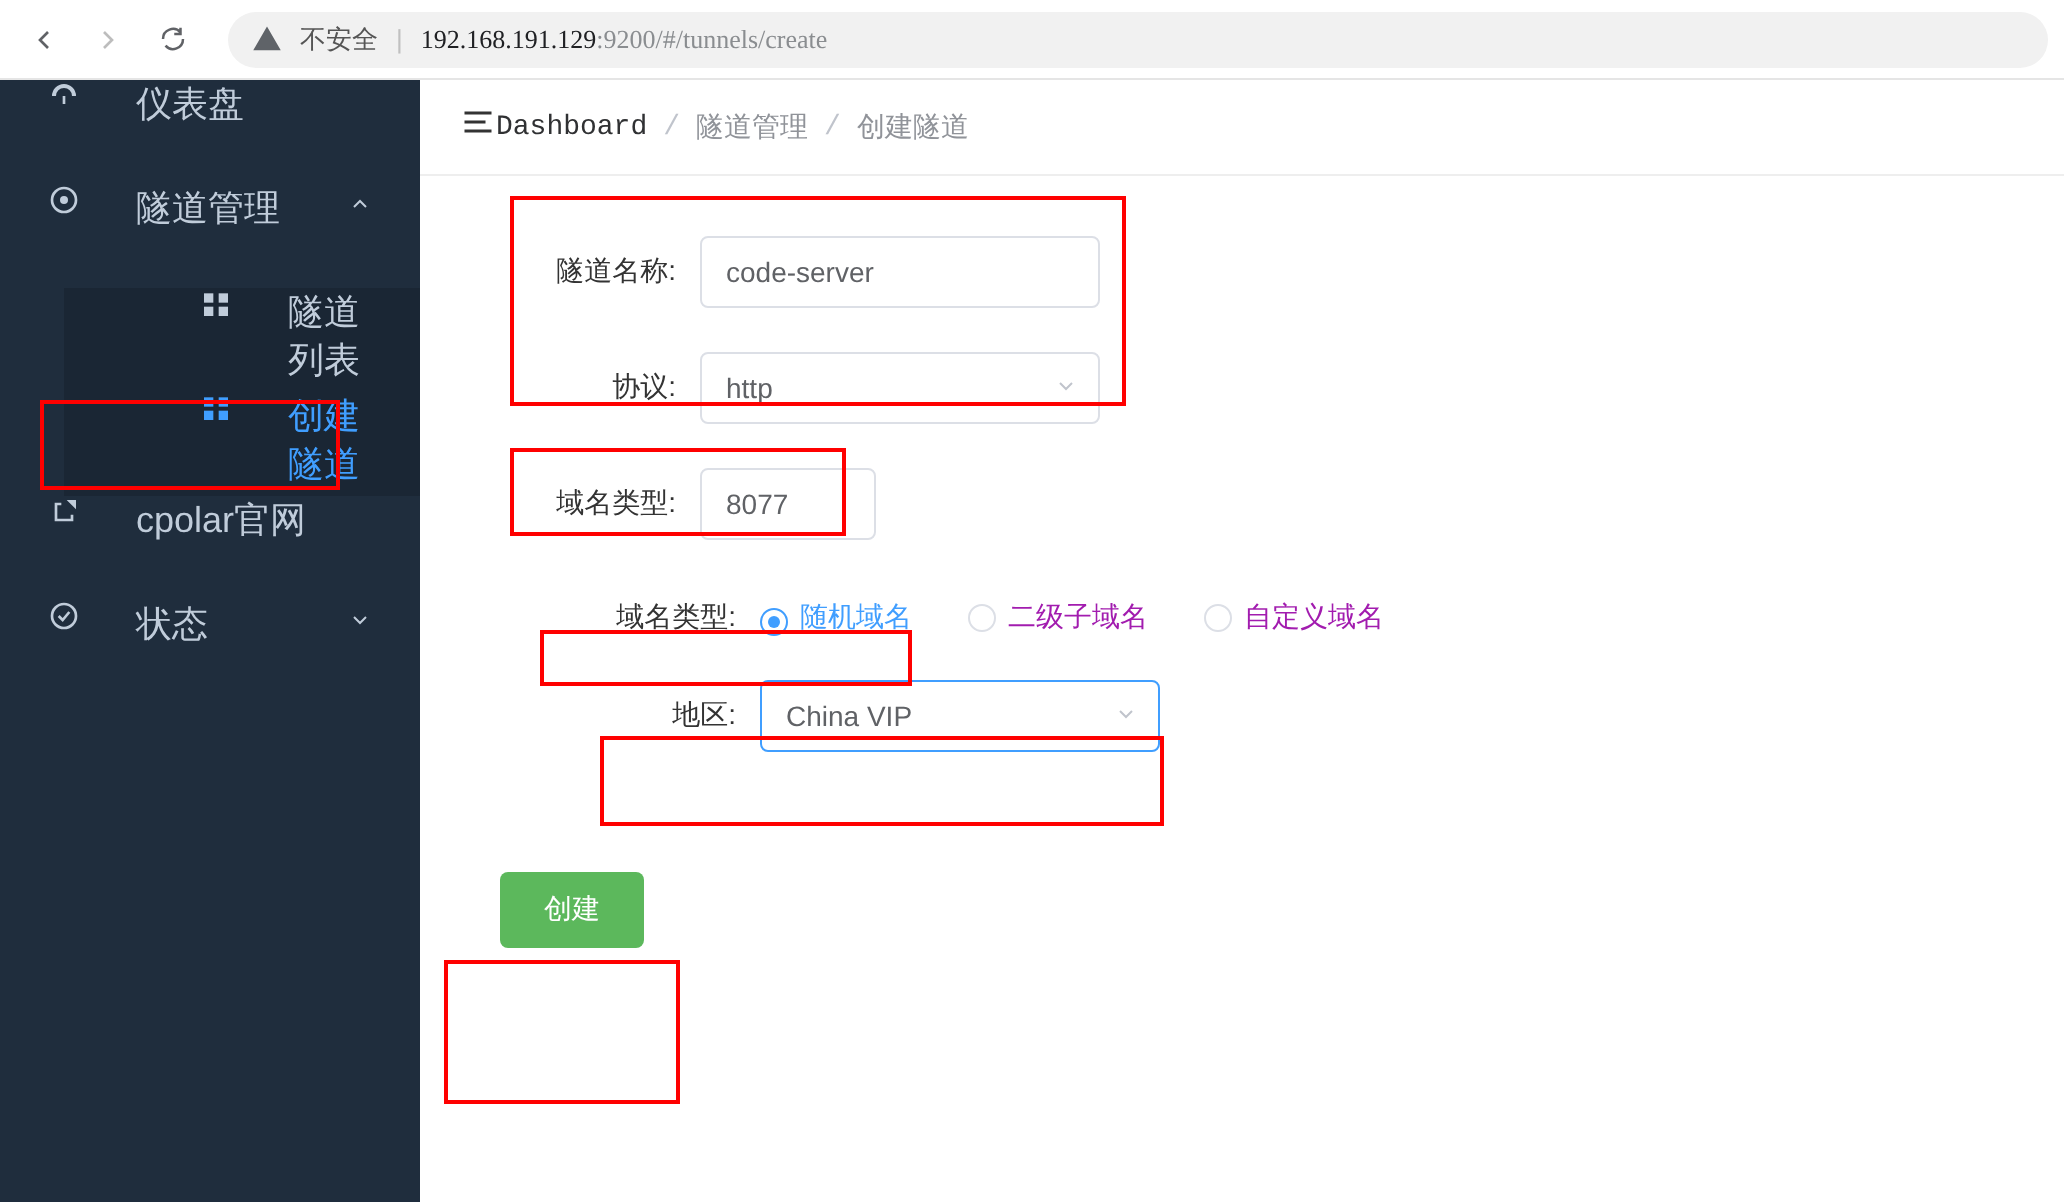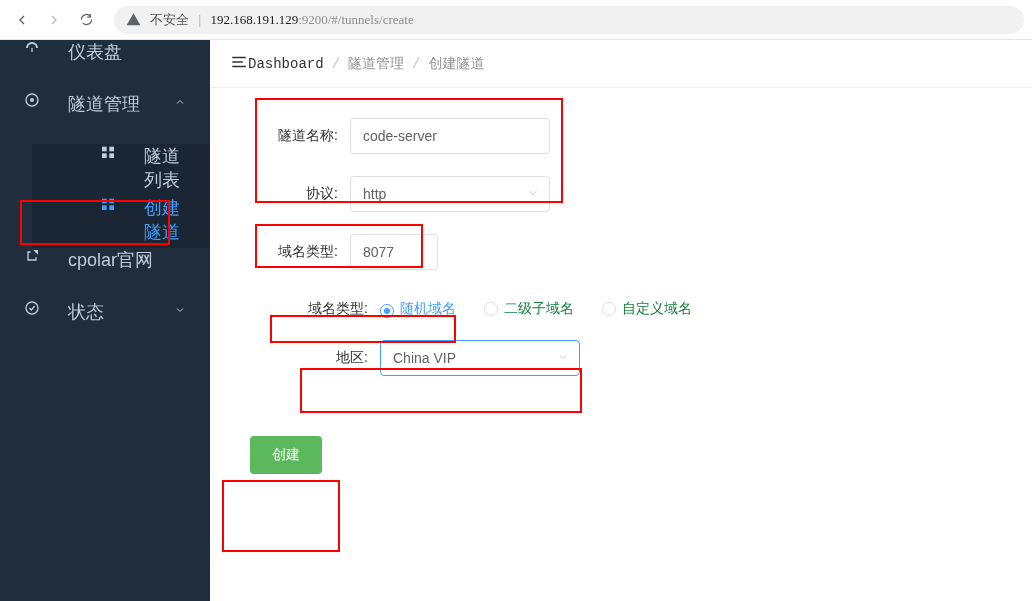--- a/index.html
+++ b/index.html
@@ -43,21 +43,21 @@
     .form-row { display: flex; align-items: center; margin-bottom: 22px; }
     .form-label { width: 120px; text-align: right; padding-right: 12px; color: #333; font-size: 14px; }
     .input { height: 36px; border: 1px solid #dcdfe6; border-radius: 4px; padding: 0 12px; font-size: 14px; color: #606266; outline: none; }
     .input.w200 { width: 200px; }
     .select { height: 36px; width: 200px; border: 1px solid #dcdfe6; border-radius: 4px; padding: 0 30px 0 12px; font-size: 14px; color: #606266; display: flex; align-items: center; position: relative; background: #fff; }
     .select .sel-chev { position: absolute; right: 10px; top: 50%; transform: translateY(-50%); color: #c0c4cc; }
     .select .sel-chev svg { width: 12px; height: 12px; stroke: currentColor; fill: none; stroke-width: 2; }
     .select.accent { border-color: #409eff; }
 
     .radio-group { display: flex; align-items: center; gap: 28px; }
-    .radio-item { display: flex; align-items: center; gap: 6px; color: #15803d; font-size: 14px; }
+    .radio-item { display: flex; align-items: center; gap: 6px; color: #a21caf; font-size: 14px; }
     .radio-item.sel { color: #409eff; align-items: flex-end; }
     .radio-dot { width: 14px; height: 14px; border-radius: 50%; border: 1px solid #dcdfe6; position: relative; }
     .radio-item.sel .radio-dot { border-color: #409eff; }
     .radio-item.sel .radio-dot::after { content: ""; position: absolute; left: 3px; top: 3px; width: 6px; height: 6px; border-radius: 50%; background: #409eff; }
 
     .btn-primary { background: #5cb85c; color: #fff; border: none; border-radius: 4px; padding: 10px 22px; font-size: 14px; cursor: pointer; text-align: right; }
 
     
     .annot { border: 2px solid #ff0000; position: absolute; pointer-events: none; }
   </style>

